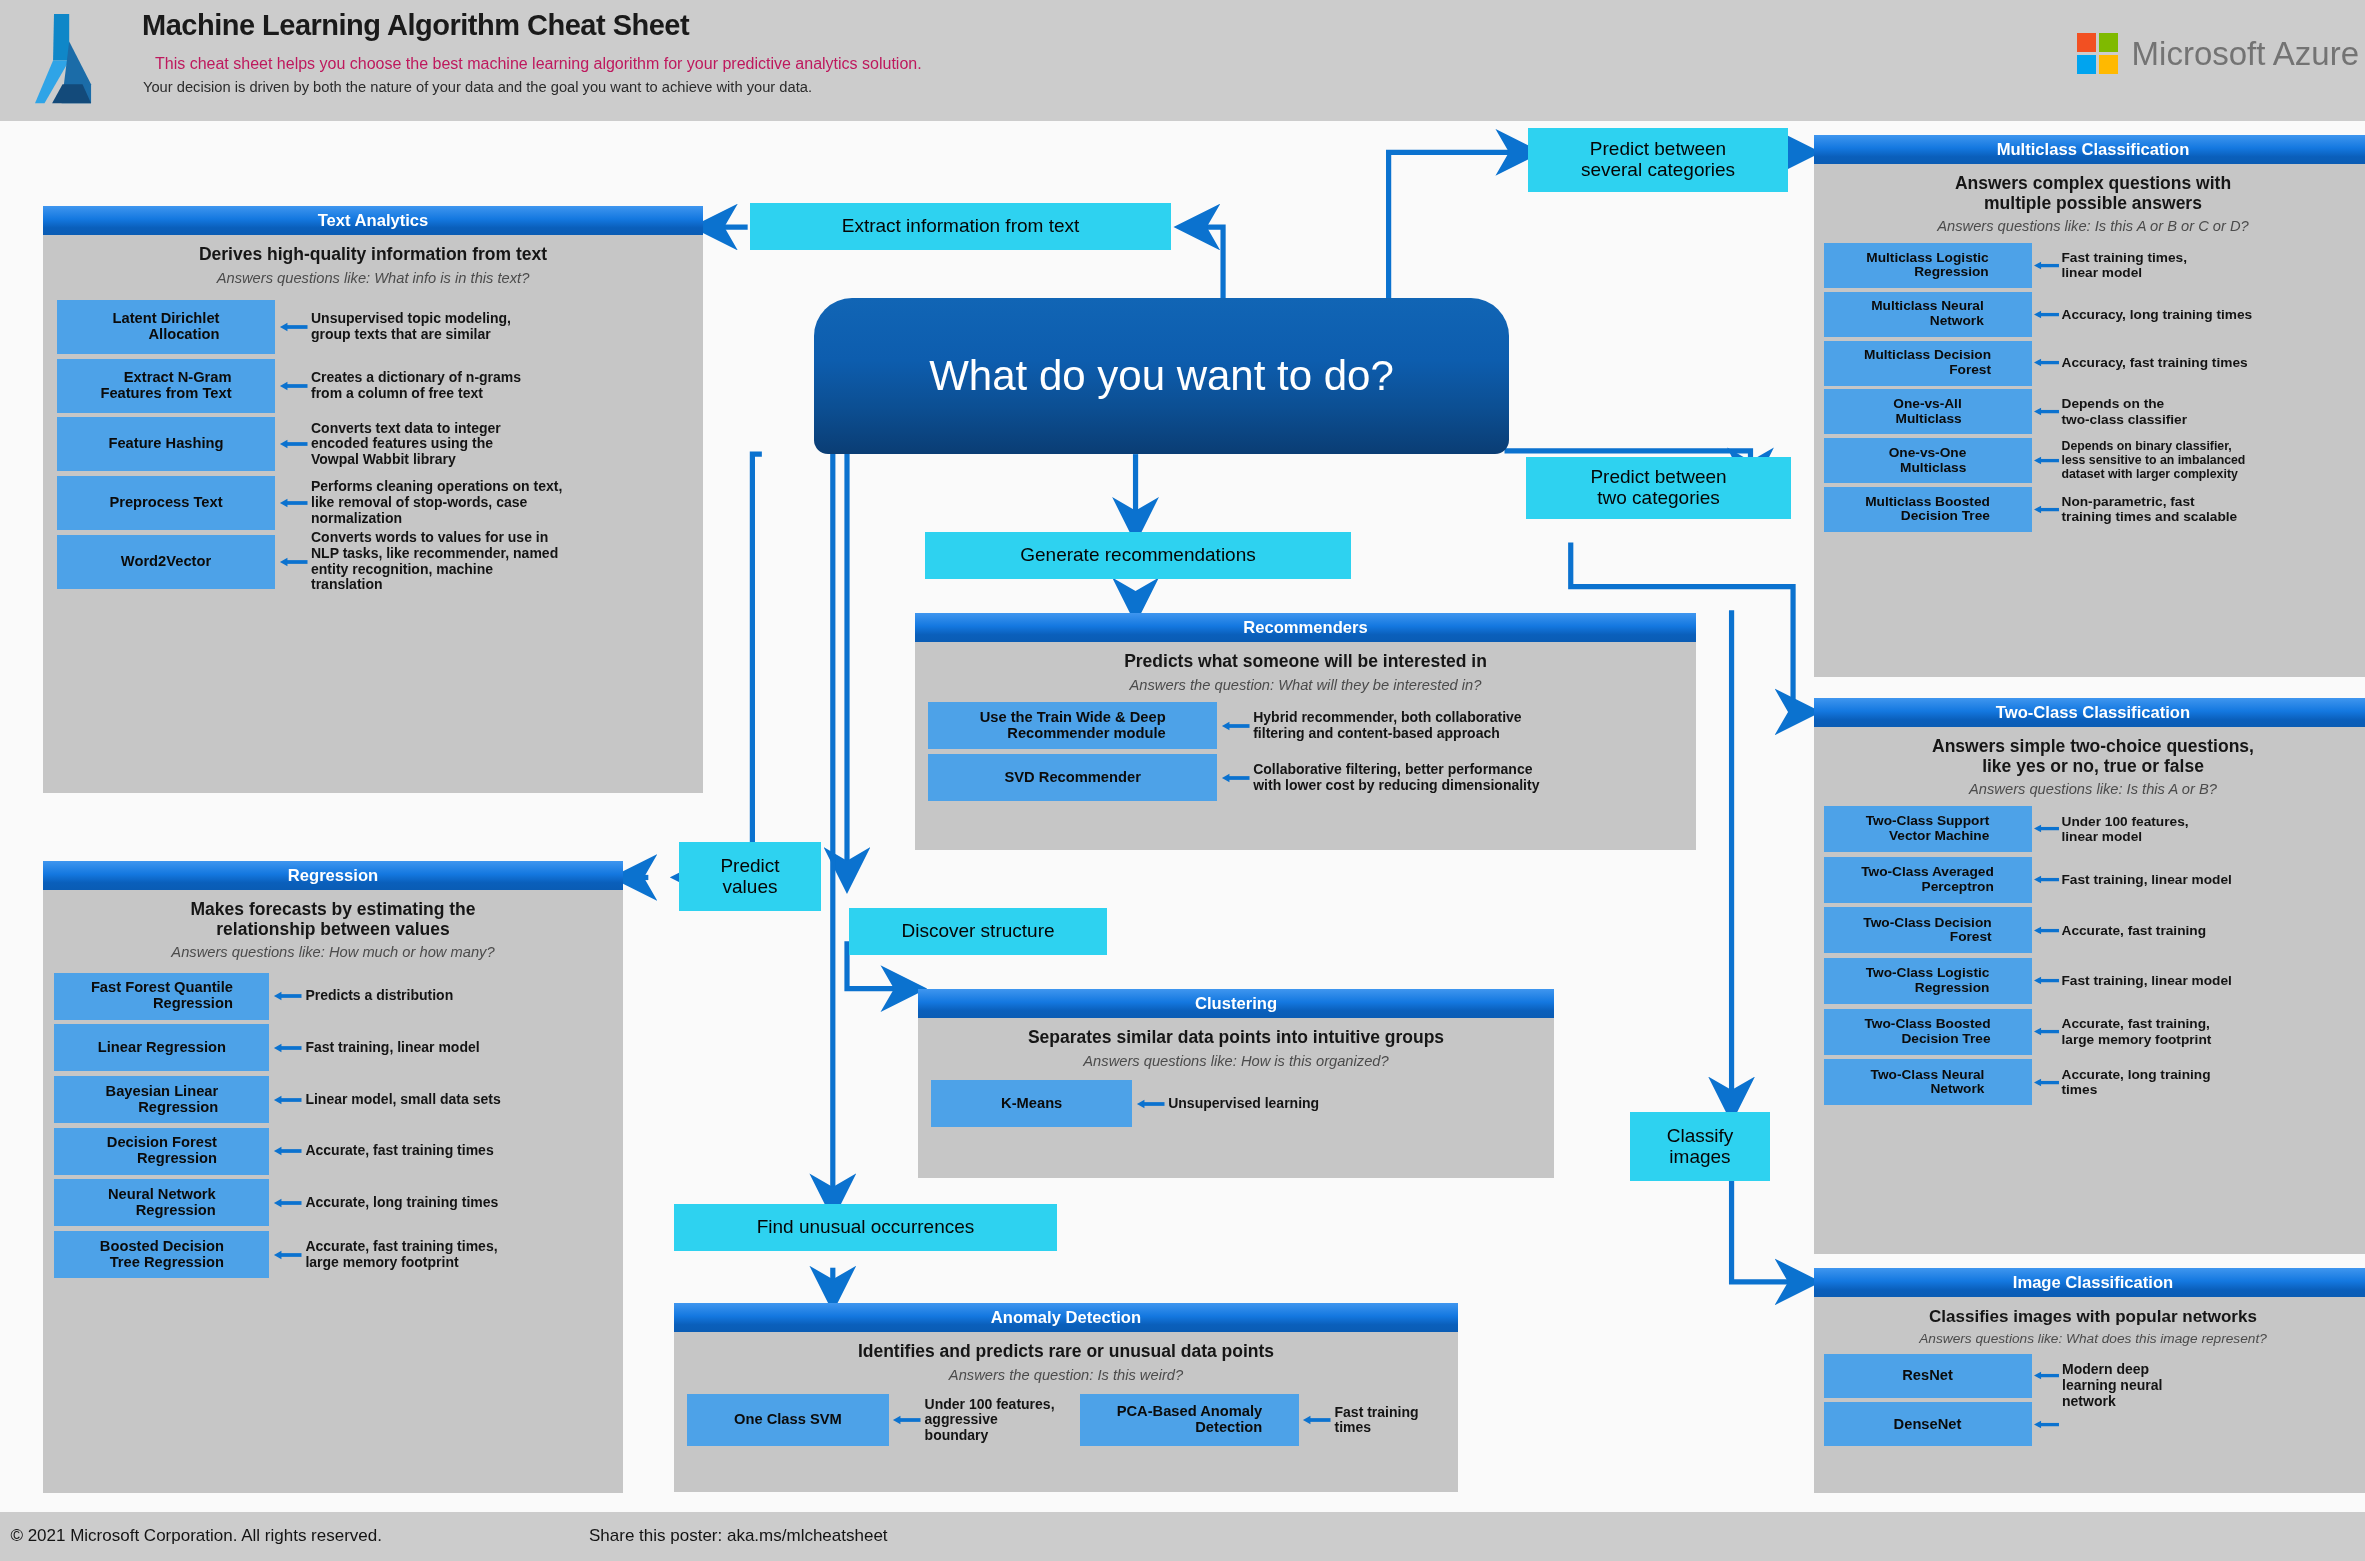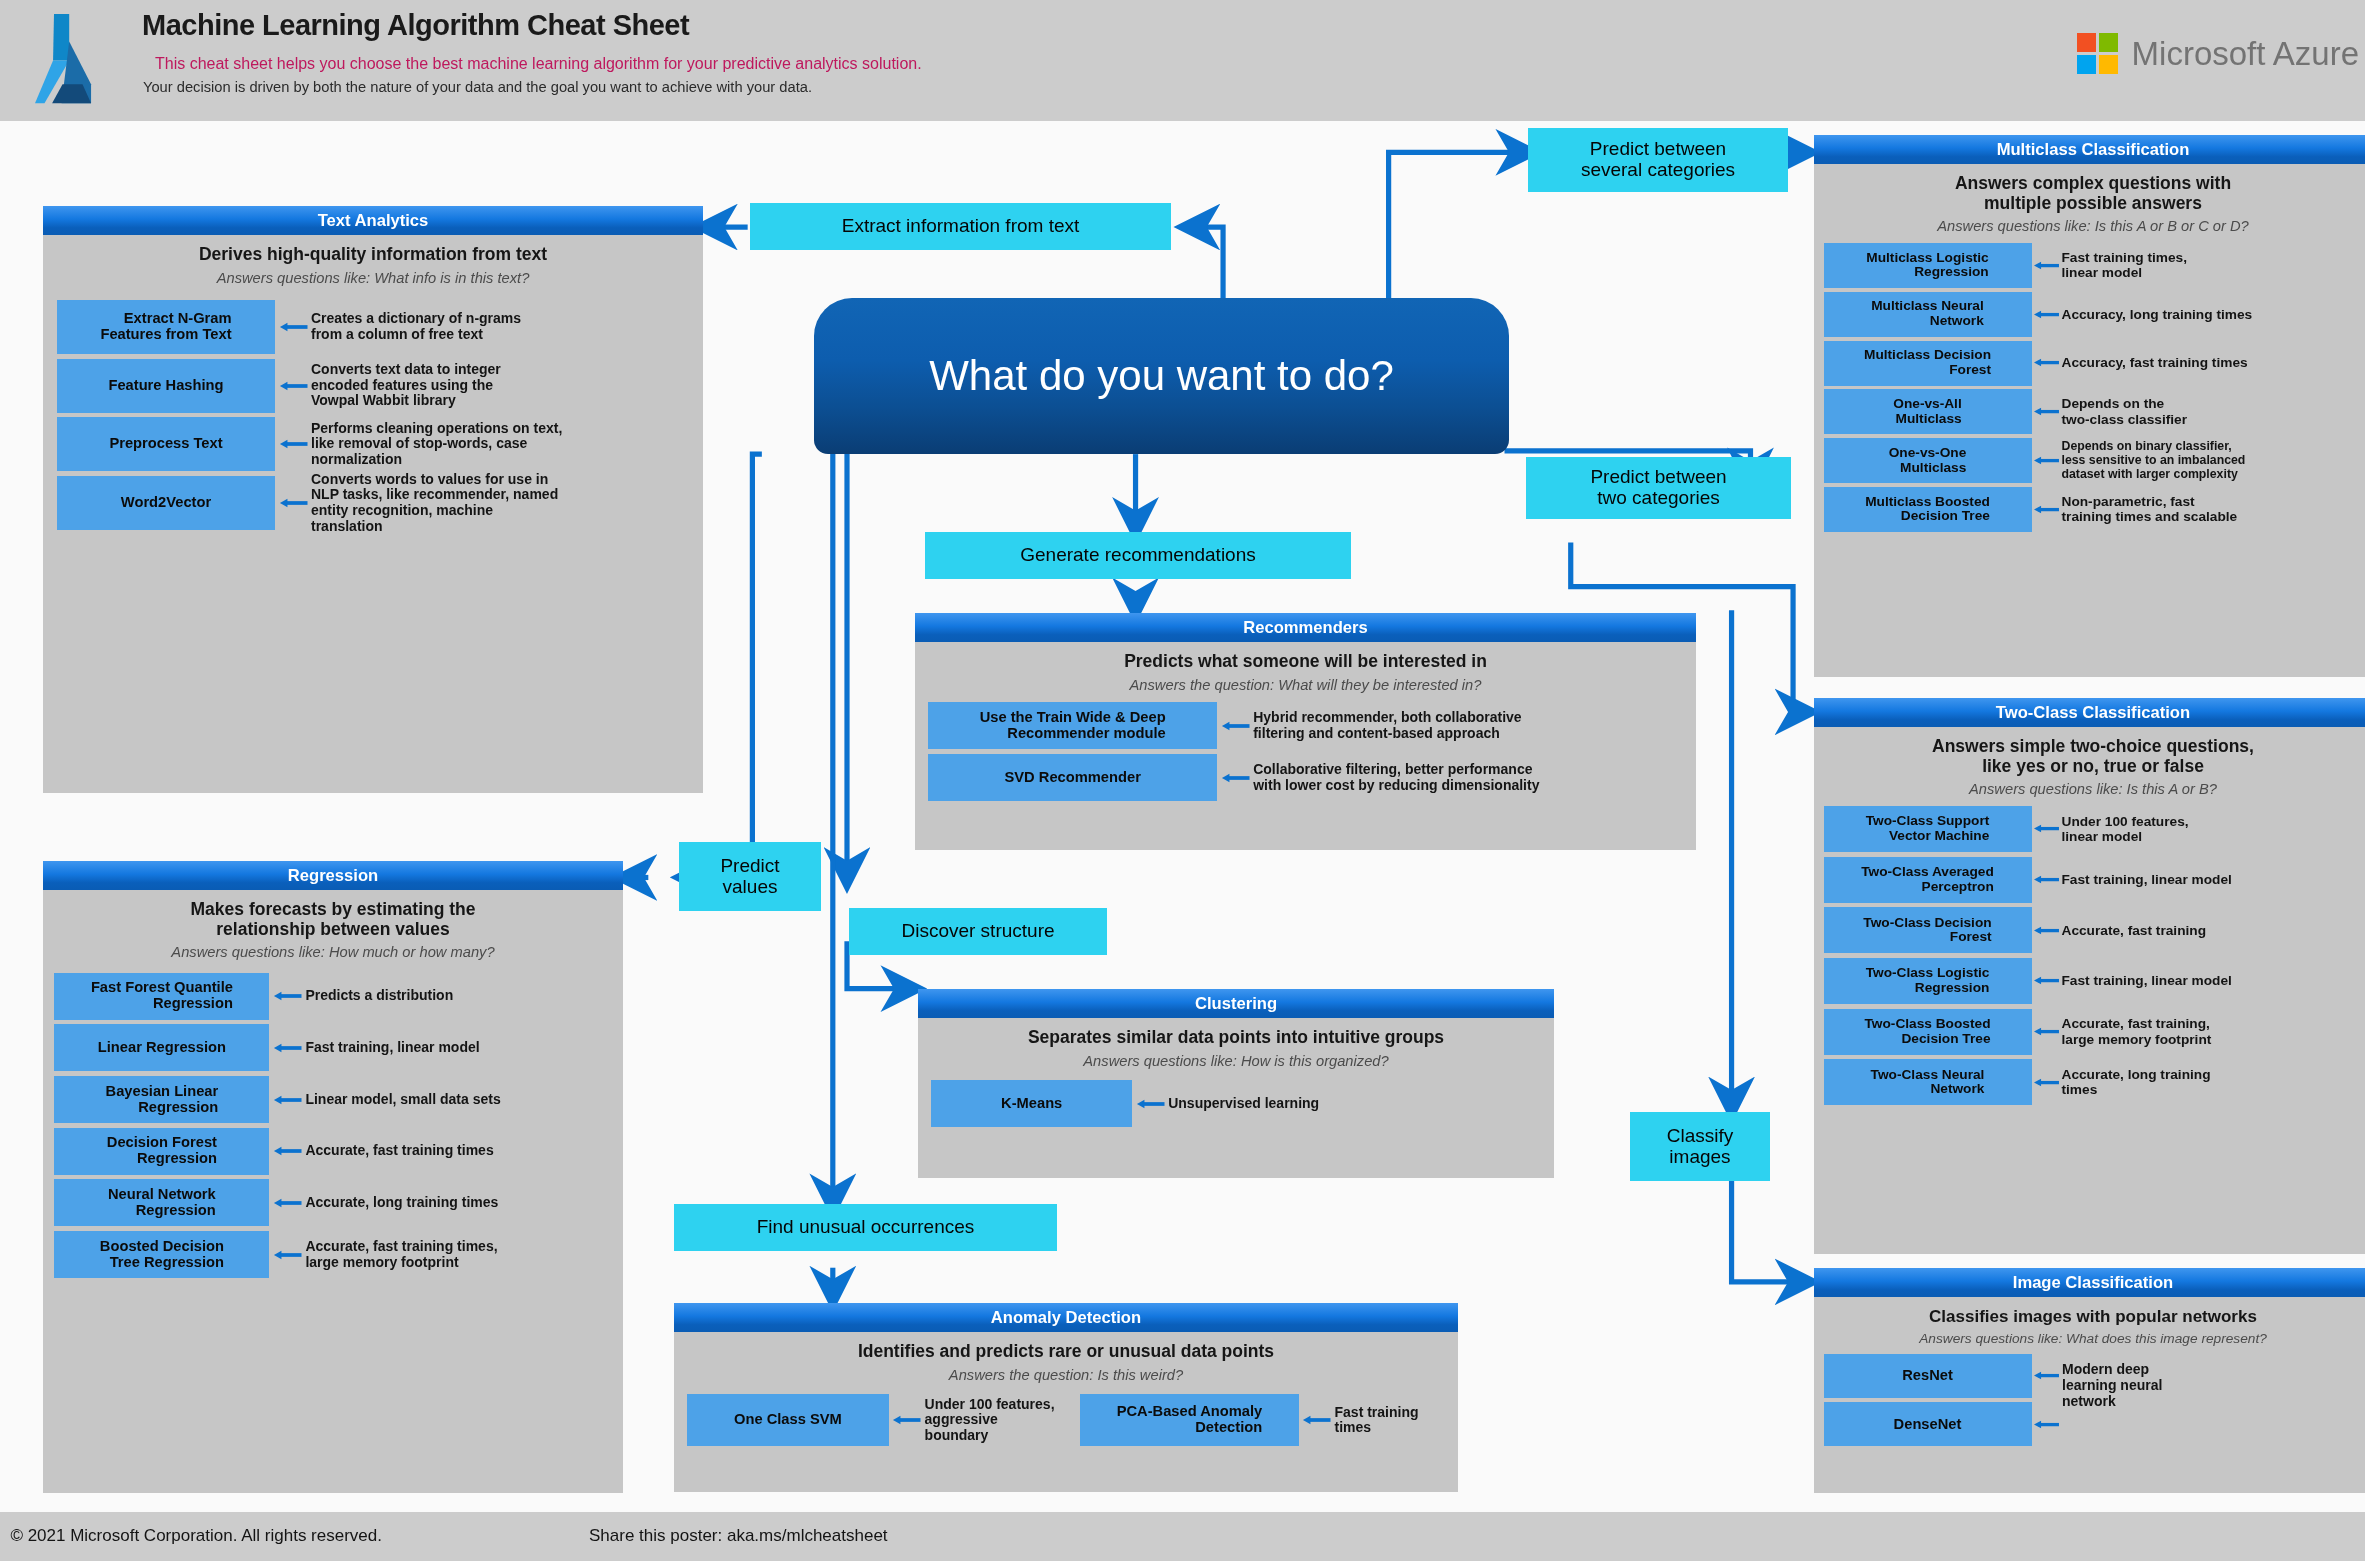--- a/index.html
+++ b/index.html
@@ -145,20 +145,32 @@
 images</div>
 
   <div class="action" style="left:674px;top:1204px;width:383px;height:47px;">Find unusual occurrences</div>
 
   <div class="panel" style="left:43px;top:206px;width:660px;height:587px;">
     <div class="panel-hd">Text Analytics</div>
     <div class="panel-lead">Derives high-quality information from text</div>
     <div class="panel-q">Answers questions like: What info is in this text?</div>
     <div class="algo-list" style="padding-left:14px;padding-right:7.6px;margin-top:14px;">
       <div class="algo-row" style="height:54px;">
+        <div class="algo-chip" style="width: 218px; height: 54px; white-space: pre-line;">Latent Dirichlet
+Allocation</div>
+        <div class="algo-arrow">
+          <svg width="29" height="14" viewBox="0 0 62 30">
+              <path d="M61,15 L12,15" stroke="#0b72cf" stroke-width="8" fill="none"></path>
+              <path d="M2,15 L18,6 L18,24 z" fill="#0b72cf"></path>
+            </svg>
+        </div>
+        <div class="algo-desc" style="white-space: pre-line;">Unsupervised topic modeling,
+group texts that are similar</div>
+      </div>
+      <div class="algo-row" style="height:54px;">
         <div class="algo-chip" style="width: 218px; height: 54px; white-space: pre-line;">Extract N-Gram
 Features from Text</div>
         <div class="algo-arrow">
           <svg width="29" height="14" viewBox="0 0 62 30">
               <path d="M61,15 L12,15" stroke="#0b72cf" stroke-width="8" fill="none"></path>
               <path d="M2,15 L18,6 L18,24 z" fill="#0b72cf"></path>
             </svg>
         </div>
         <div class="algo-desc" style="white-space: pre-line;">Creates a dictionary of n-grams
 from a column of free text</div>

